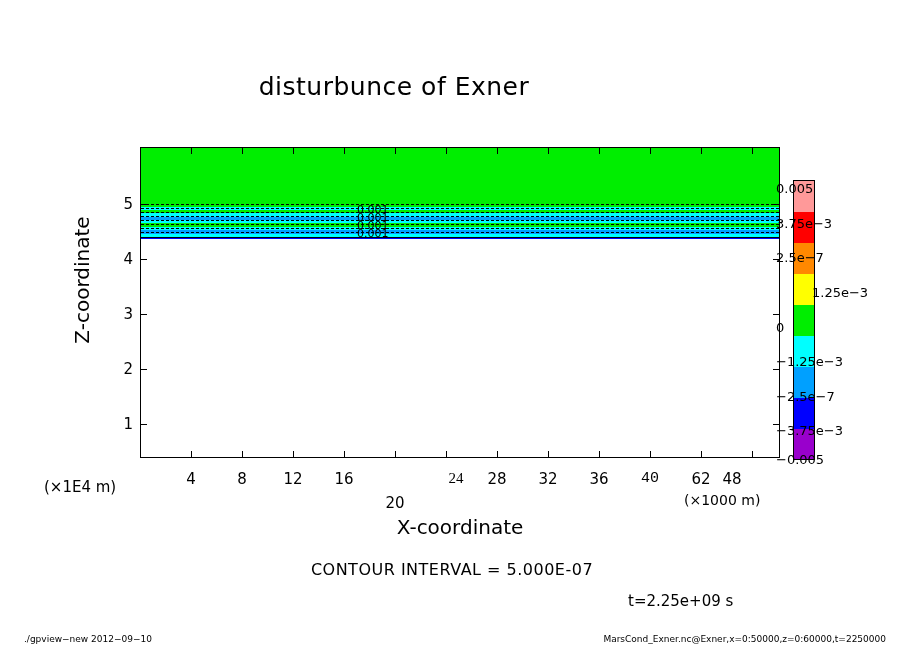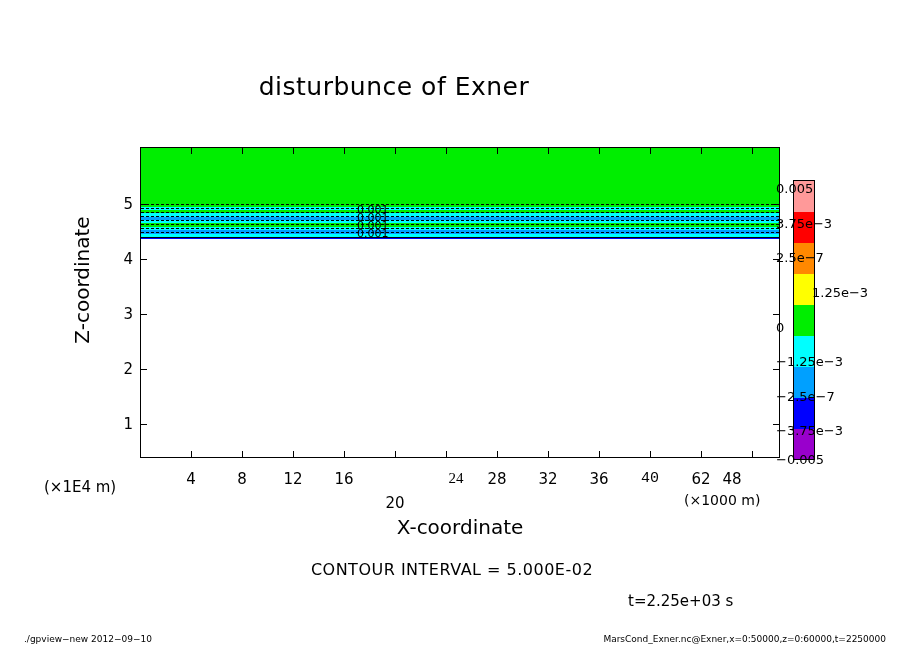--- a/index.html
+++ b/index.html
@@ -256,17 +256,17 @@
 <div class="abs cb-tick-label" style="top:181px;">0.005</div>
 <div class="abs cb-tick-label" style="top:216px;">3.75e−3</div>
 <div class="abs cb-tick-label" style="top:250px;">2.5e−7</div>
 <div class="abs cb-tick-label" style="top:285px;margin-left:36px;">1.25e−3</div>
 <div class="abs cb-tick-label" style="top:320px;">0</div>
 <div class="abs cb-tick-label" style="top:354px;">−1.25e−3</div>
 <div class="abs cb-tick-label" style="top:389px;">−2.5e−7</div>
 <div class="abs cb-tick-label" style="top:423px;">−3.75e−3</div>
 <div class="abs cb-tick-label" style="top:452px;">−0.005</div>
 
-<div class="abs" id="contour-interval">CONTOUR INTERVAL = 5.000E-02</div>
-<div class="abs" id="time-label">t=2.25e+03 s</div>
+<div class="abs" id="contour-interval">CONTOUR INTERVAL = 5.000E-07</div>
+<div class="abs" id="time-label">t=2.25e+09 s</div>
 
 <div class="abs" id="footer-left">./gpview−new  2012−09−10</div>
 <div class="abs" id="footer-right">MarsCond_Exner.nc@Exner,x=0:50000,z=0:60000,t=2250000</div>
 
 </body></html>

